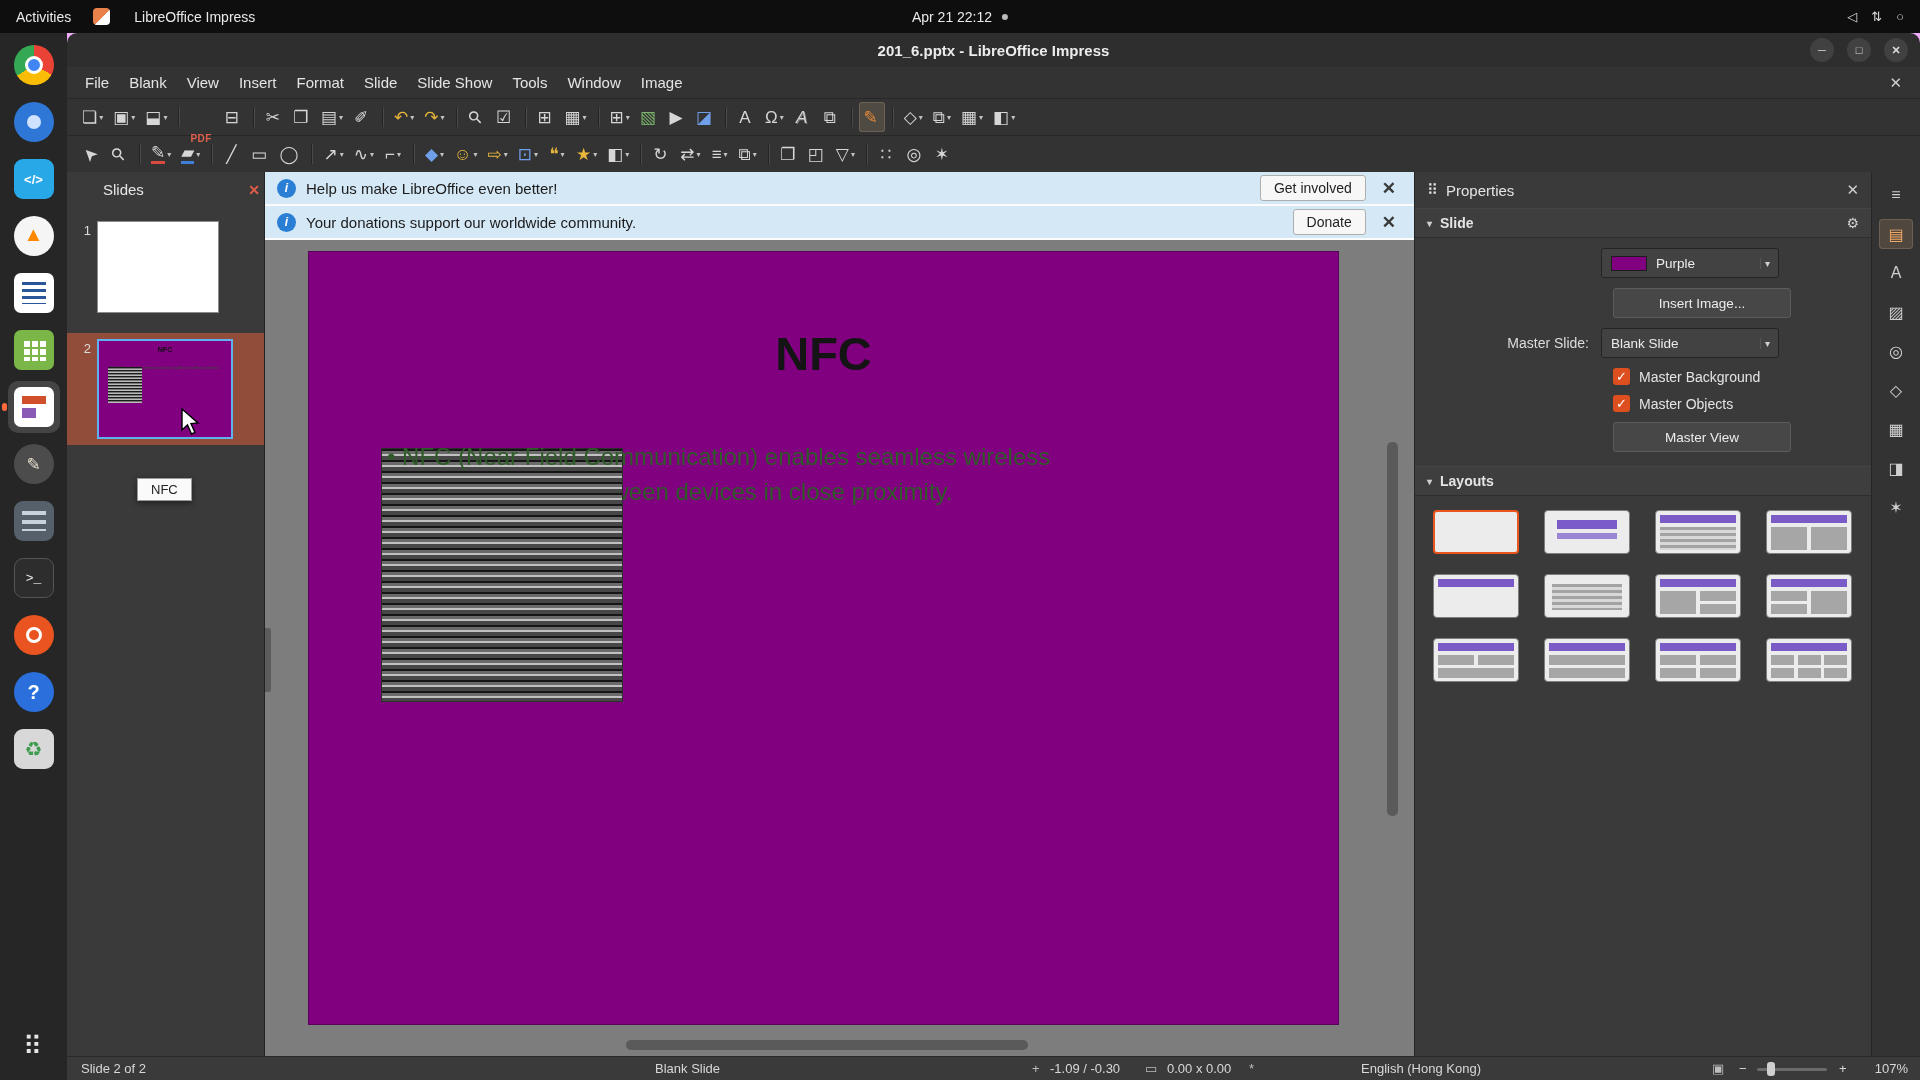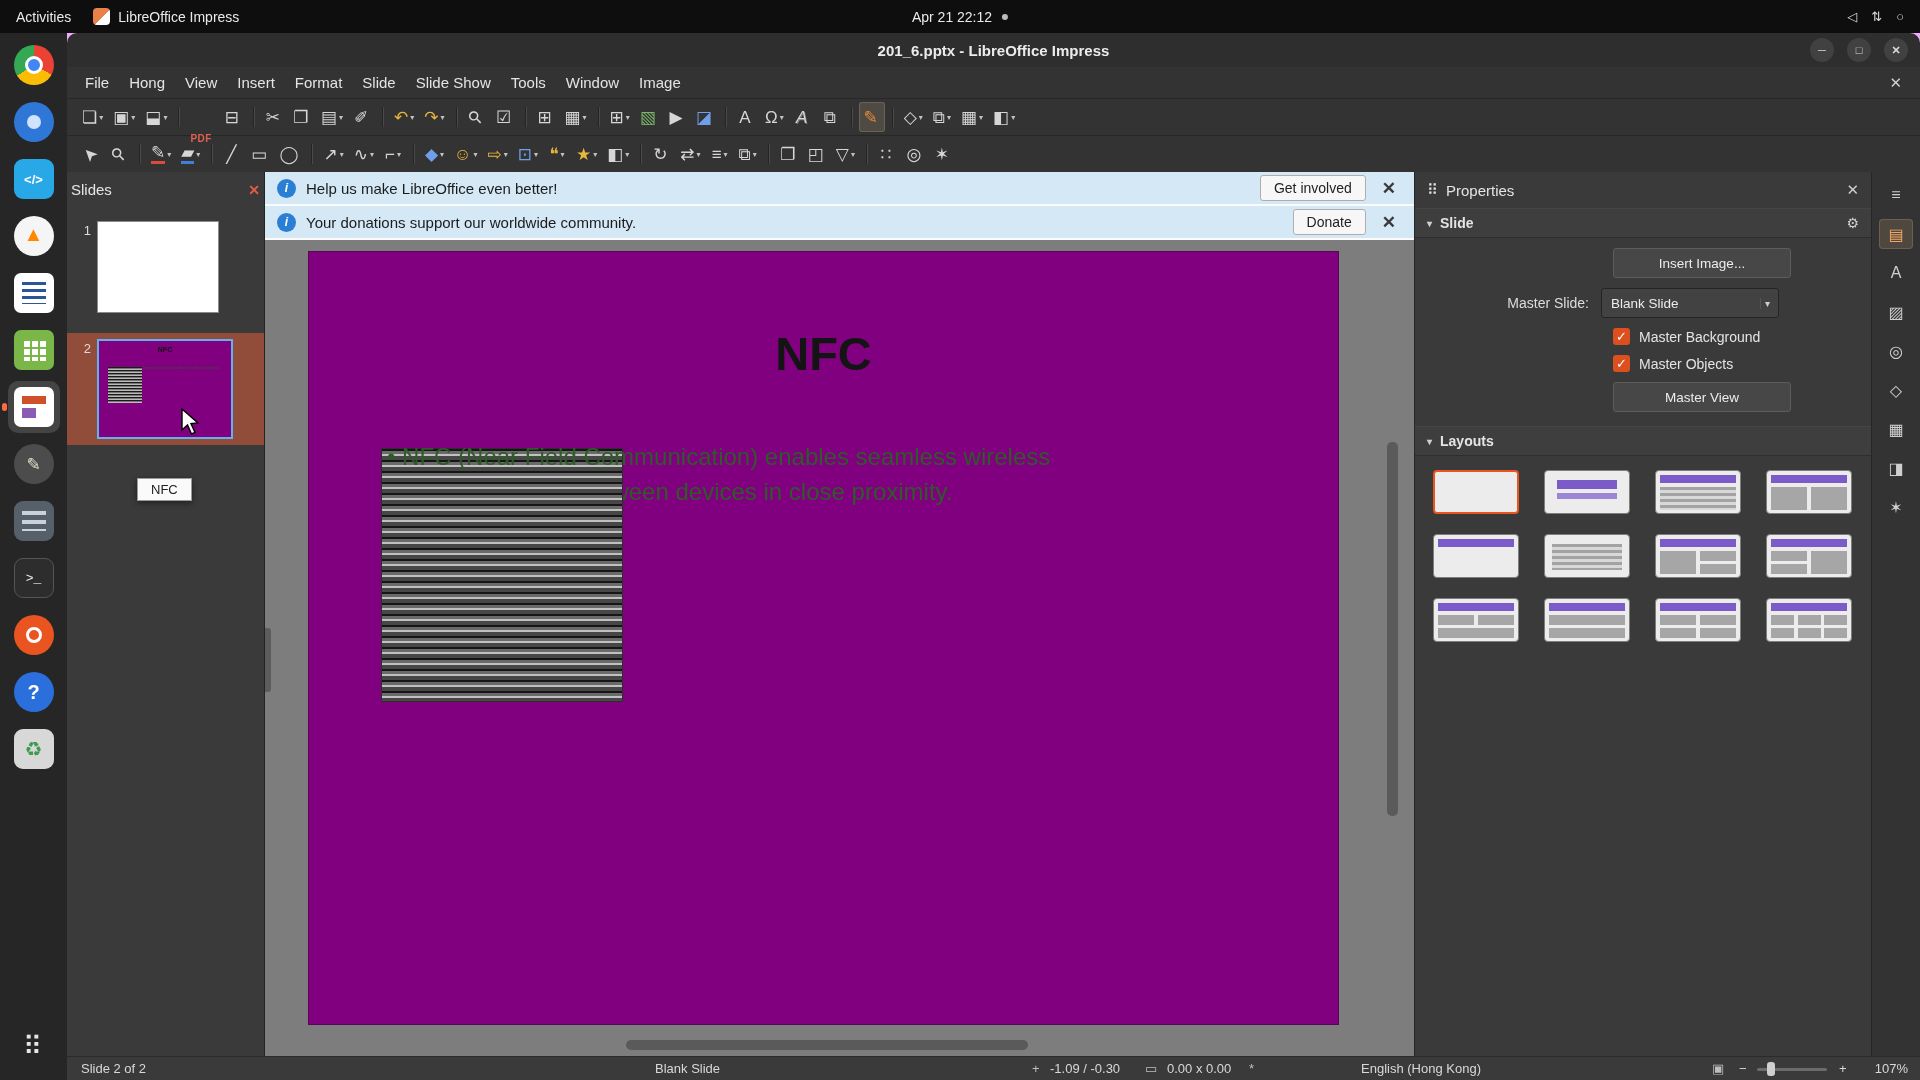--- a/index.html
+++ b/index.html
@@ -1,21 +1,21 @@
 <!DOCTYPE html>
 <html><head>
 <meta charset="utf-8">
 <style>
   * { margin:0; padding:0; box-sizing:border-box; }
   html,body { width:1920px; height:1080px; overflow:hidden; background:#000;
     font-family:"Liberation Sans", sans-serif; }
   
   .topbar{height:33px;background:#0e0e0e;color:#e9e9e9;display:flex;align-items:center;
     padding:0 16px;font-size:14px;position:relative;gap:22px;}
-  .tb-app{display:flex;align-items:center;gap:8px;text-align:right;}
+  .tb-app{display:flex;align-items:center;gap:24px;text-align:right;}
   .app-mini-icon{width:17px;height:17px;border-radius:4px;background:linear-gradient(135deg,#e8824a 55%,#fff 55%);display:inline-block;}
   .tb-center{position:absolute;left:50%;transform:translateX(-50%);display:flex;align-items:center;gap:10px;}
   .bell-dot{width:6px;height:6px;border-radius:50%;background:#bbb;display:inline-block;}
   .tb-right{margin-left:auto;display:flex;gap:14px;font-size:13px;color:#dcdcdc;}
   
   .frame{display:flex;height:1047px;}
   
   .dock{width:67px;background:#262626;display:flex;flex-direction:column;align-items:center;
     padding:6px 0 8px 0;gap:5px;}
   .dock-item{width:52px;height:52px;border-radius:10px;display:flex;align-items:center;
@@ -89,21 +89,21 @@
   .rot .tb-glyph{display:inline-block;transform:rotate(-45deg);}
   .cursor-g .tb-glyph{display:inline-block;transform:rotate(-135deg);}
   .fontwork .tb-glyph{font-style:italic;text-shadow:1px 1px 0 #777;}
   .u-red .tb-glyph{border-bottom:3px solid #d84b3f;}
   .u-blue .tb-glyph{border-bottom:3px solid #3f7fd8;}
   .tb-item.active{background:#4f4a42;box-shadow:inset 0 0 0 1px #6b6257;}
   
   .work{flex:1;display:flex;min-height:0;}
   
   .slidespanel{width:198px;background:#3a3a3a;border-right:1px solid #232323;position:relative;color:#e6e6e6;}
-  .sp-header{display:flex;align-items:center;padding:9px 4px;font-size:15px;}
+  .sp-header{display:flex;align-items:center;padding:9px 4px;font-size:15px;margin-left:32px;}
   .sp-close{margin-left:auto;color:#e25d49;font-weight:700;font-size:14px;}
   .slide-row{display:flex;gap:6px;padding:6px 8px;align-items:flex-start;margin-top:8px;}
   .slide-num{font-size:13px;color:#ddd;width:16px;text-align:right;padding-top:2px;}
   .thumb-1{width:122px;height:92px;background:#fff;border:1px solid #8a8a8a;}
   .slide-row.selected{background:rgba(233,95,58,.5);margin-top:14px;}
   .thumb-2{width:136px;height:100px;background:#800080;border:2px solid #5fb2ef;position:relative;overflow:hidden;}
   .mini-title{position:absolute;top:5px;left:0;width:100%;text-align:center;font-size:7px;font-weight:700;color:#111;}
   .mini-text{position:absolute;left:12px;top:24px;width:118px;font-size:4px;line-height:5px;color:#2e5b28;}
   .mini-stripes{position:absolute;left:9px;top:26px;width:34px;height:36px;
     background:repeating-linear-gradient(180deg,#1a1a1a 0 1px,#777 1px 2px,#bbb 2px 3px);}
@@ -293,21 +293,21 @@
       <span class="winbtns">
         <span class="winbtn">─</span>
         <span class="winbtn">□</span>
         <span class="winbtn">✕</span>
       </span>
     </div>
 
     <div class="menubar">
 
     <span class="menu-item">File</span>
-        <span class="menu-item">Hong</span>
+        <span class="menu-item">Blank</span>
         <span class="menu-item">View</span>
         <span class="menu-item">Insert</span>
         <span class="menu-item">Format</span>
         <span class="menu-item">Slide</span>
         <span class="menu-item">Slide Show</span>
         <span class="menu-item">Tools</span>
         <span class="menu-item">Window</span>
         <span class="menu-item">Image</span>
         <span class="close-doc">✕</span>
       </div>
@@ -656,20 +656,27 @@
           <span>Properties</span>
           <span class="ph-close">✕</span>
         </div>
 
         <div class="section-h">
           <span class="chev">▾</span>
           <span>Slide</span>
           <span class="gear">⚙</span>
         </div>
 
+        <div class="fieldrow">
+          <span class="flabel"></span>
+          <div class="fsel">
+            <span class="sw"></span>
+            <span class="val">Purple</span>
+          </div>
+        </div>
         <button class="pbtn">Insert Image...</button>
         <div class="fieldrow">
           <span class="flabel">Master Slide:</span>
           <div class="fsel">
             <span class="val">Blank Slide</span>
           </div>
         </div>
         <div class="cbrow">
           <span class="cb"></span>
           <span>Master Background</span>

